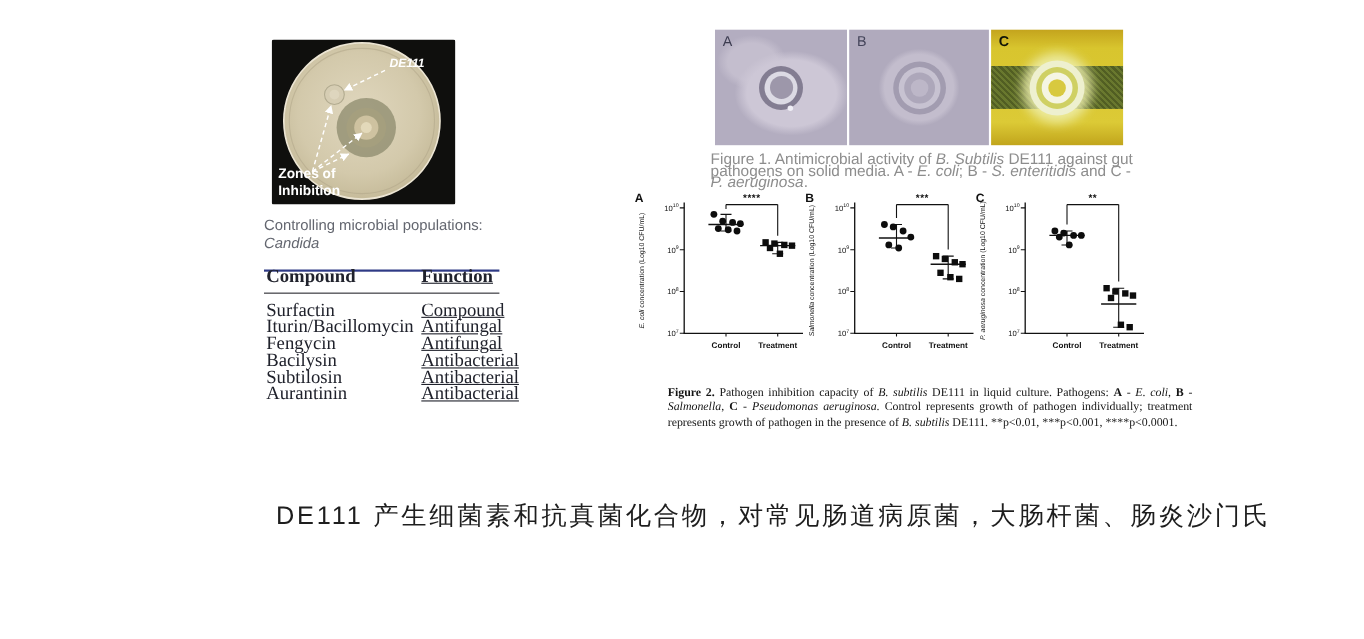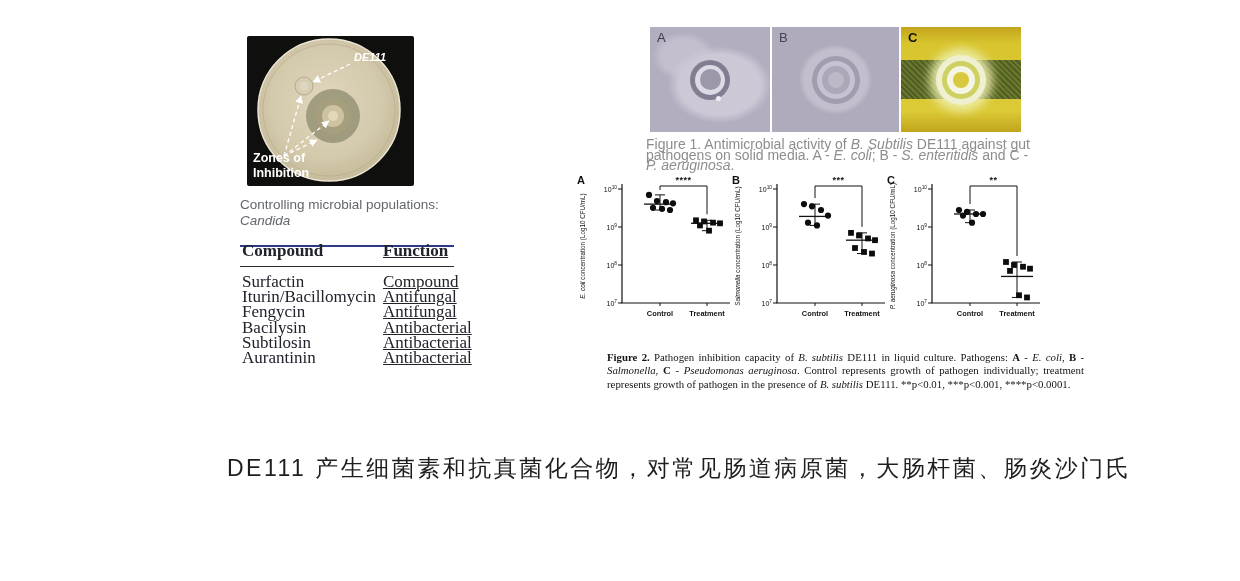--- a/index.html
+++ b/index.html
@@ -61,21 +61,21 @@
   .bd{font-weight:bold;}
 
   
   .plot{position:absolute;top:171px;width:158px;height:163px;}
   #plot0{left:576px;} #plot1{left:731px;} #plot2{left:886px;}
   .plot svg{width:158px;height:163px;display:block;}
 
   
   #cn-text{position:absolute;left:170px;top:422px;width:942px;font-size:23px;
      color:#1e1e1e;letter-spacing:2.5px;}
-  #cn-text .cn-line{display:block;height:31px;line-height:31px;white-space:nowrap;}
+  #cn-text .cn-line{display:block;height:31px;line-height:31px;white-space:nowrap;margin-left:24px;}
   #cn-text .cn-line:first-child{padding-left:57px;}
   #cn-text .cn-line:last-child{margin-top:31px;}
 
   
   #citation{position:absolute;left:540px;top:537px;width:575px;text-align:right;
      font-style:italic;font-size:20px;color:#242424;letter-spacing:.5px;white-space:nowrap;}
 </style>
 </head>
 <body>
 

